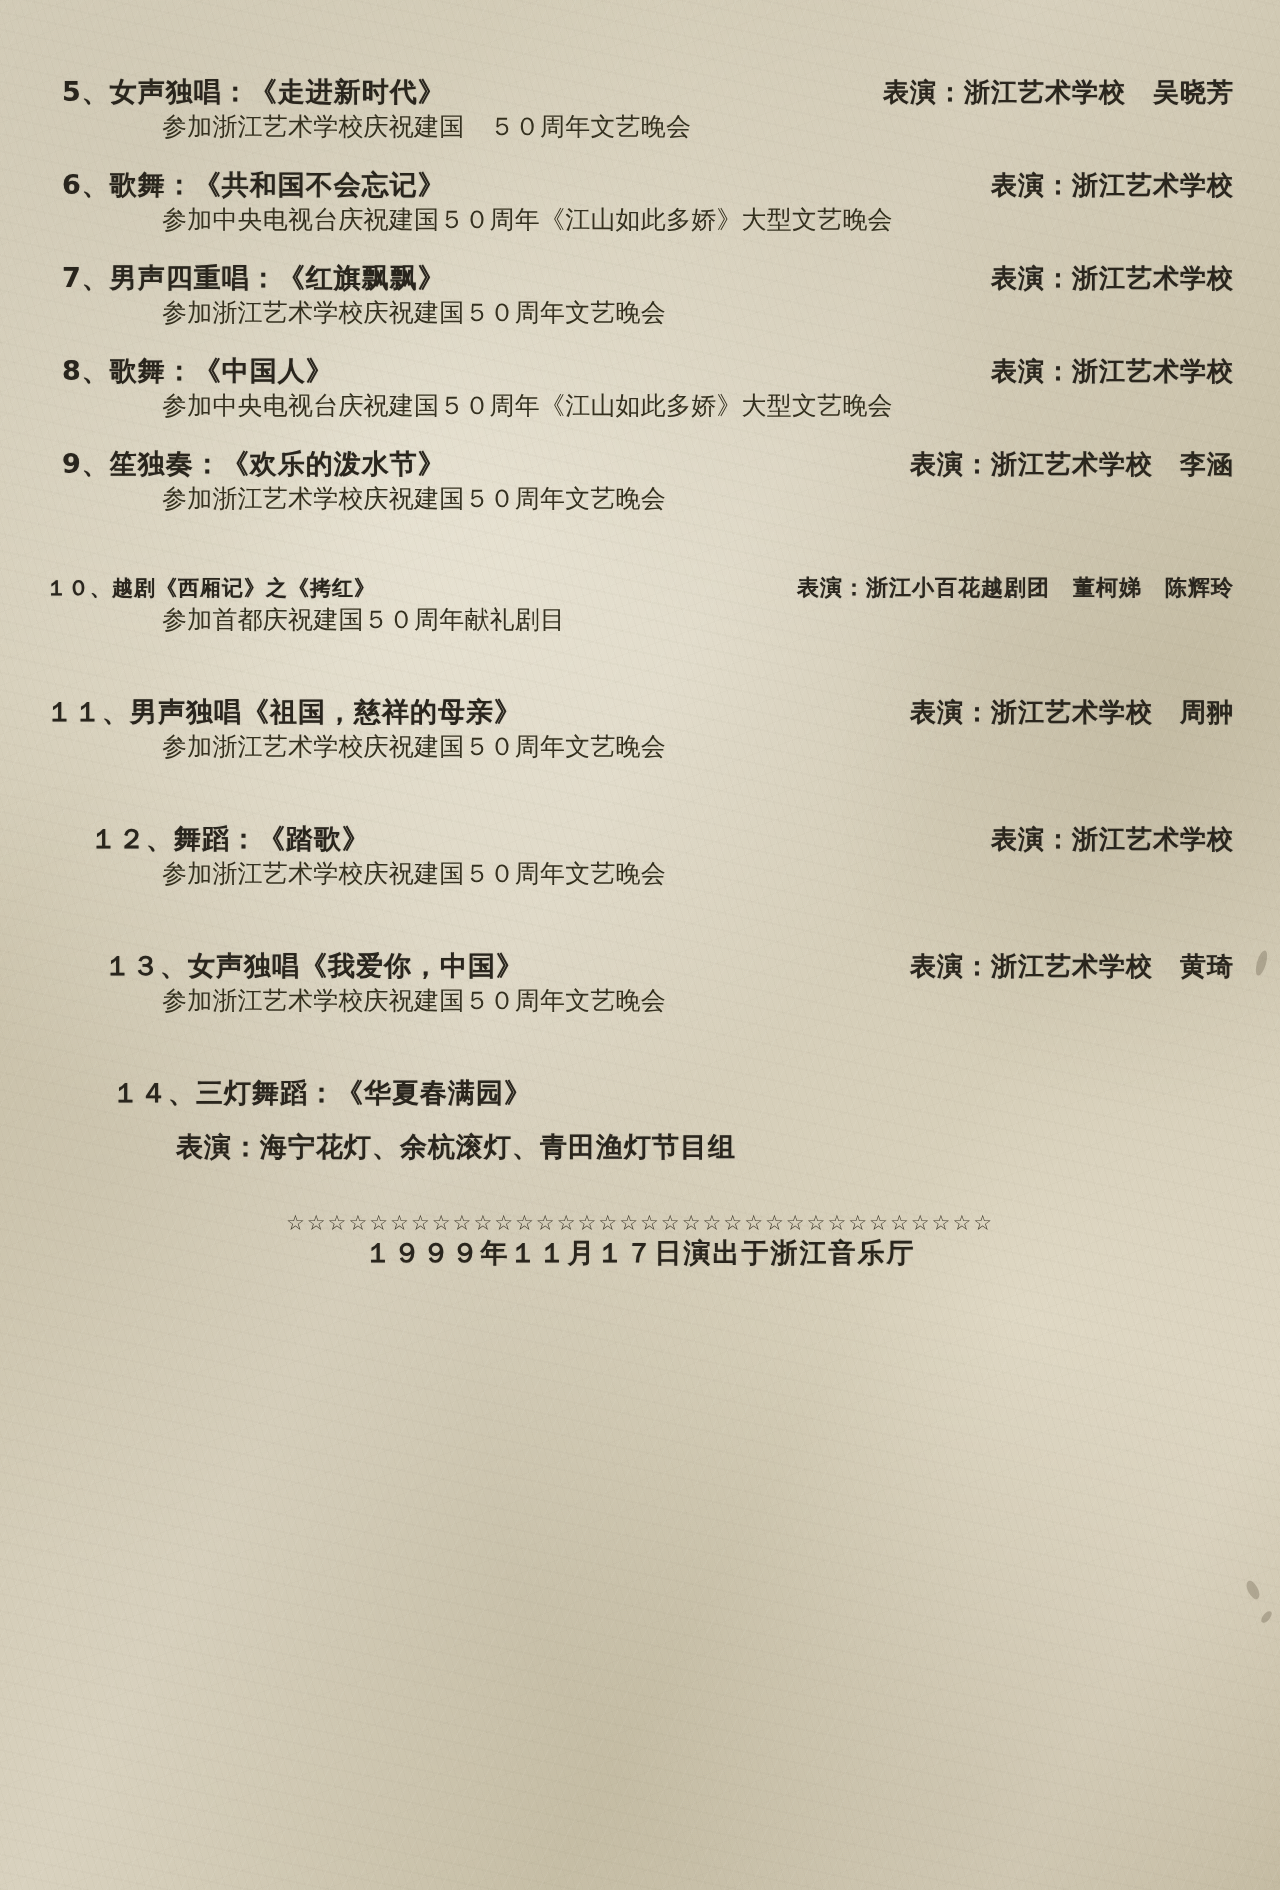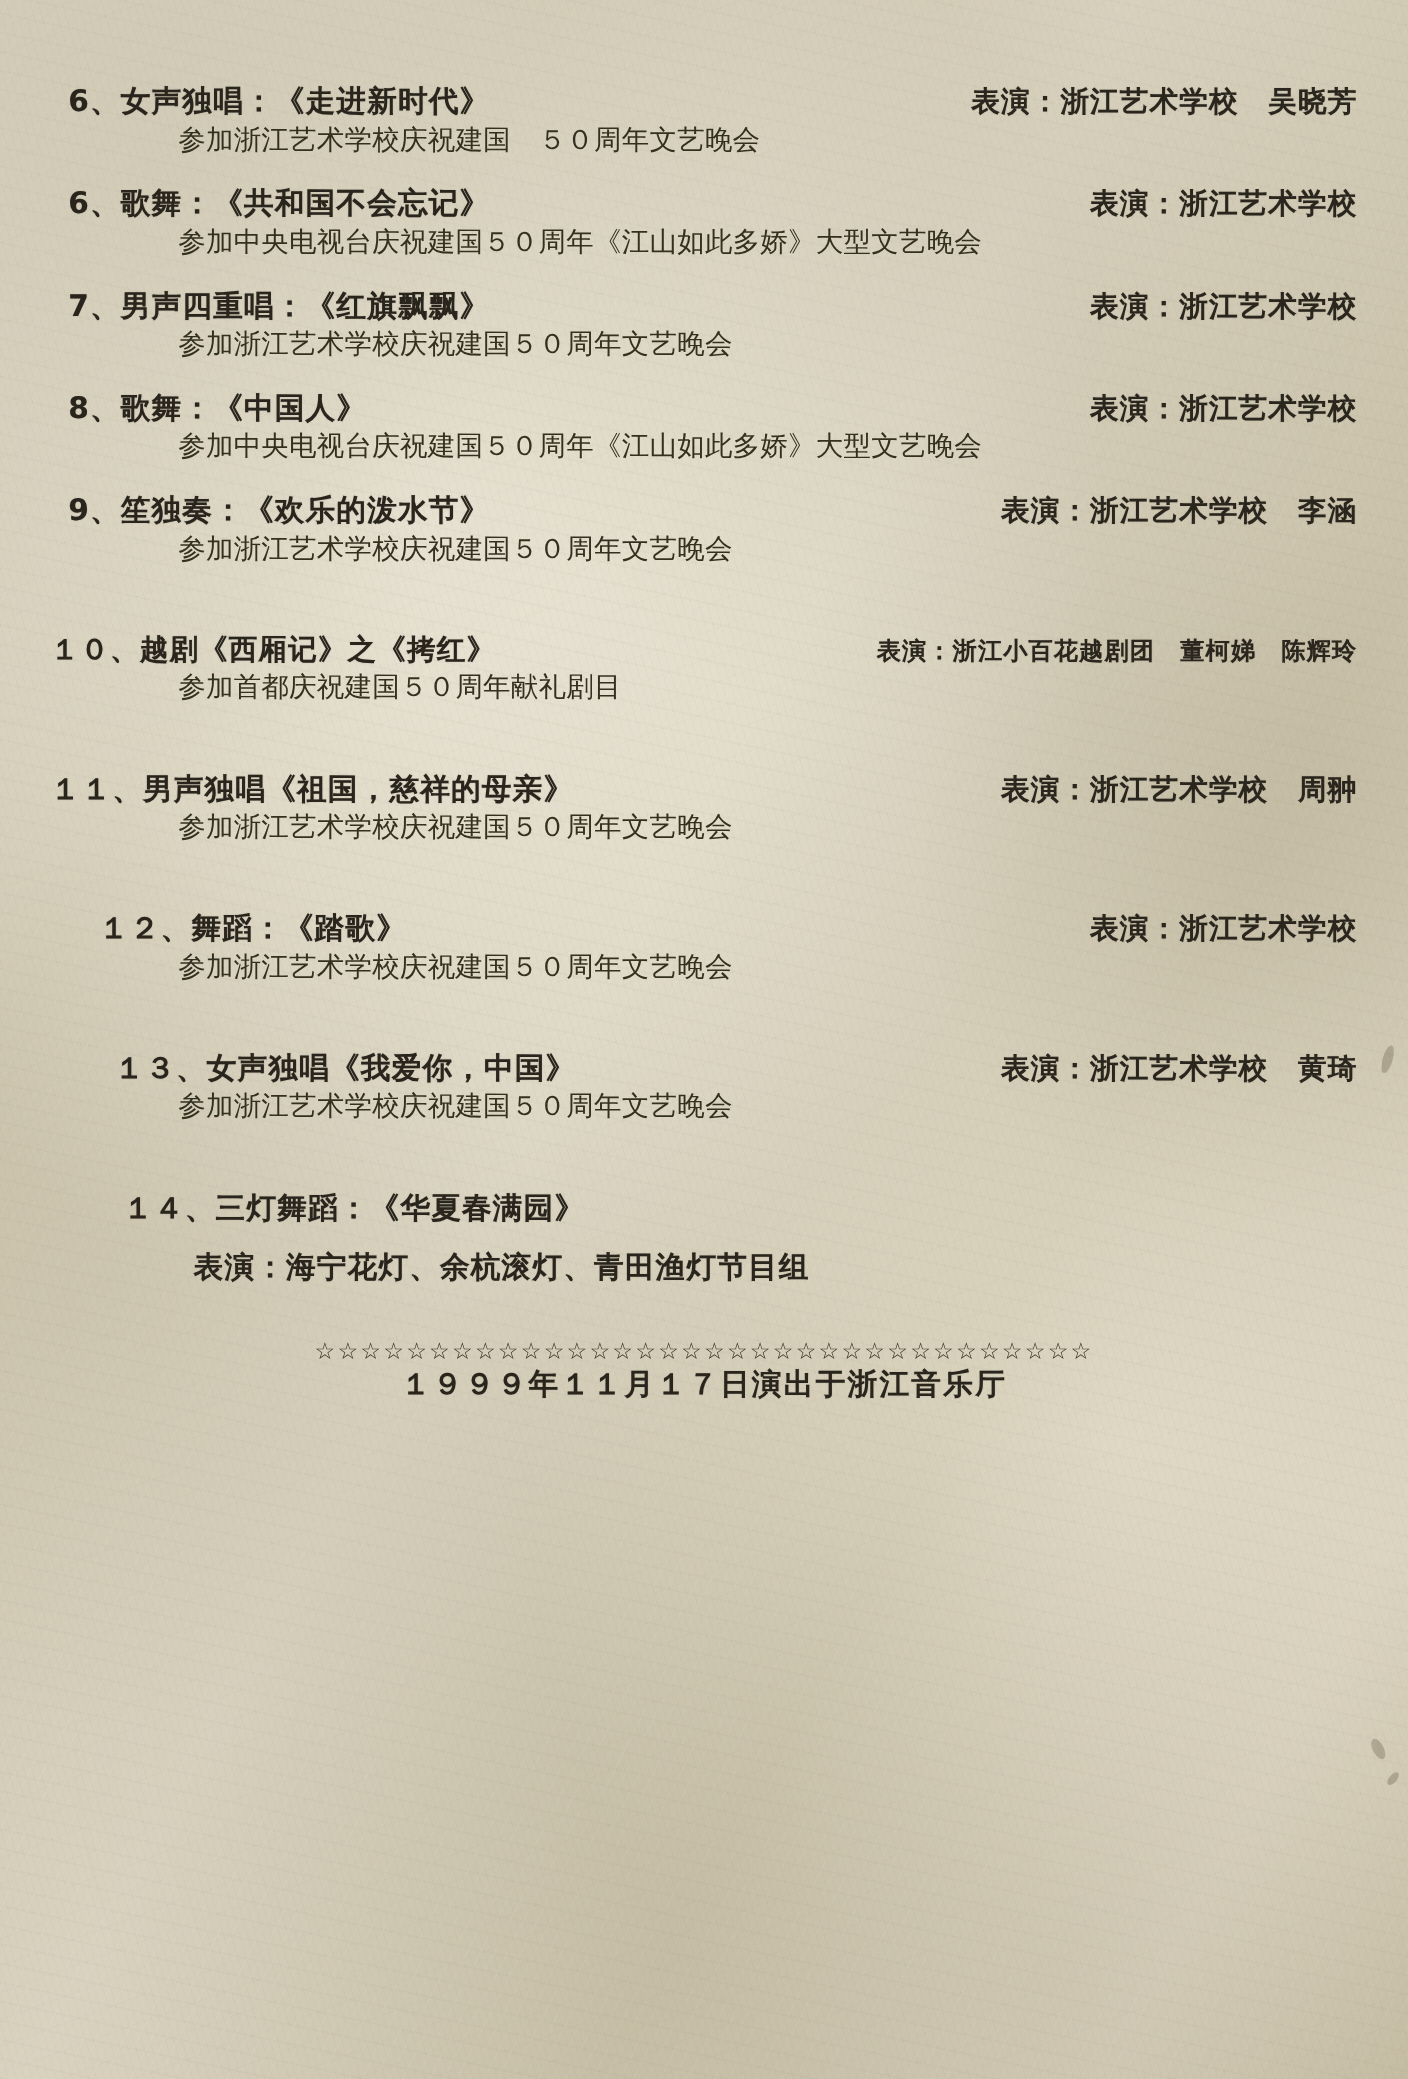--- a/index.html
+++ b/index.html
@@ -111,21 +111,21 @@
   .perf-own-line {
     font-family: "DejaVu Sans", "Liberation Sans", sans-serif;
     font-weight: bold;
     font-size: 27px;
     letter-spacing: 1px;
     color: #29251d;
     padding-left: 130px;
     margin-top: 18px;
     text-shadow: 0 0 1px rgba(40,36,28,0.3);
   }
-  .item-10 .title { font-size: 26px; text-align: center; }
+  .item-10 .title { font-size: 21px; text-align: center; }
   .item-10 .performer { font-size: 22px; }
 
   .spacer-large { height: 34px; }
 
   .stars {
     margin-top: 46px;
     text-align: center;
     font-family: "DejaVu Sans", "Liberation Sans", sans-serif;
     font-size: 21px;
     letter-spacing: 2px;
@@ -149,21 +149,21 @@
   <div id="texture"></div>
   <div id="blotch"></div>
   <div class="edge-mark" id="mark-a"></div>
   <div class="edge-mark" id="mark-b"></div>
   <div class="edge-mark" id="mark-c"></div>
 
   <div id="content">
 
     <div class="program-item">
       <div class="line-main">
-        <span class="title num-pad">6、女声独唱：《走进新时代》</span>
+        <span class="title num-pad">5、女声独唱：《走进新时代》</span>
         <span class="performer">表演：浙江艺术学校　吴晓芳</span>
       </div>
       <div class="note">参加浙江艺术学校庆祝建国　５０周年文艺晚会</div>
     </div>
 
     <div class="program-item">
       <div class="line-main">
         <span class="title num-pad">6、歌舞：《共和国不会忘记》</span>
         <span class="performer">表演：浙江艺术学校</span>
       </div>

